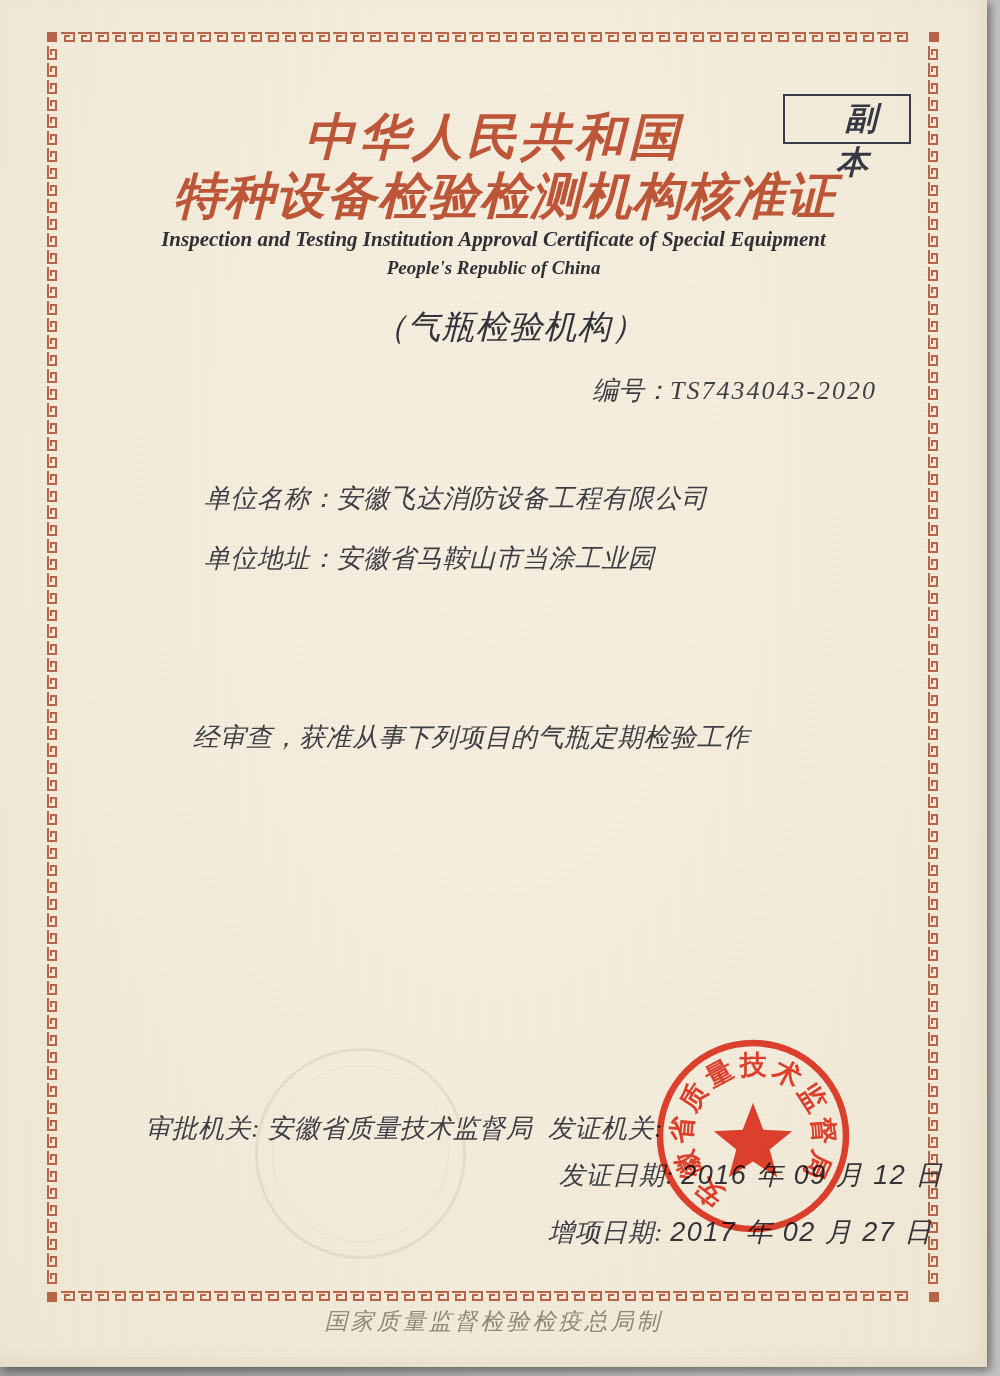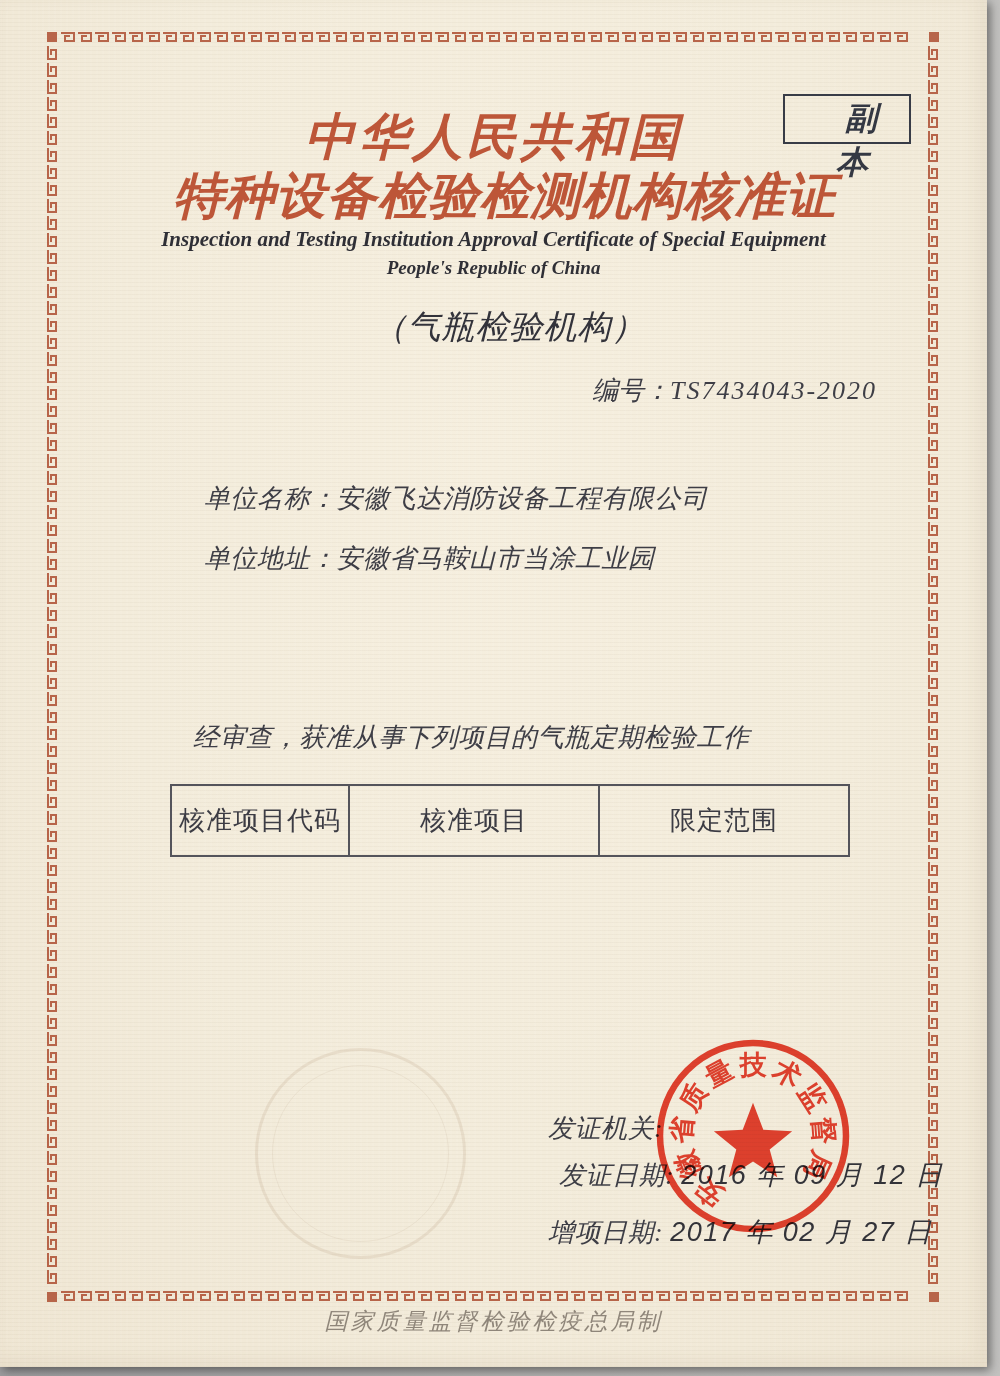--- a/index.html
+++ b/index.html
@@ -113,28 +113,26 @@
 
     <div class="abs statement ink">经审查，获准从事下列项目的气瓶定期检验工作</div>
 
     <table class="approval">
       <colgroup>
           <col class="c1">
           <col class="c2">
           <col class="c3">
         </colgroup>
       <tbody>
-          <tr>
-        <th>核准项目代码</th>
-        <th>核准项目</th>
-        <th>限定范围</th>
-      </tr>
     </tbody>
       </table>
 
+    <div class="abs bline bl1 ink">
+      <span>审批机关: </span><span>安徽省质量技术监督局</span>
+    </div>
 
     <div class="abs bline br1 ink">
       <span>发证机关: </span>
     </div>
     <div class="abs bline br2 ink">
       <span>发证日期: </span><span class="date">2016 年 09 月 12 日</span>
     </div>
     <div class="abs bline br3 ink">
       <span>增项日期: </span><span class="date">2017 年 02 月 27 日</span>
     </div>

